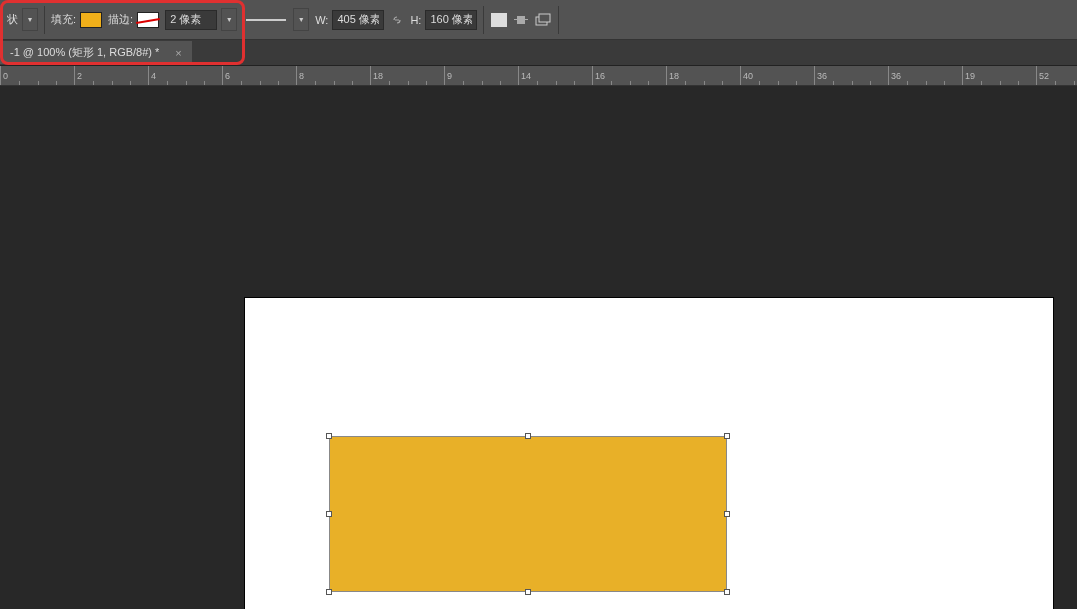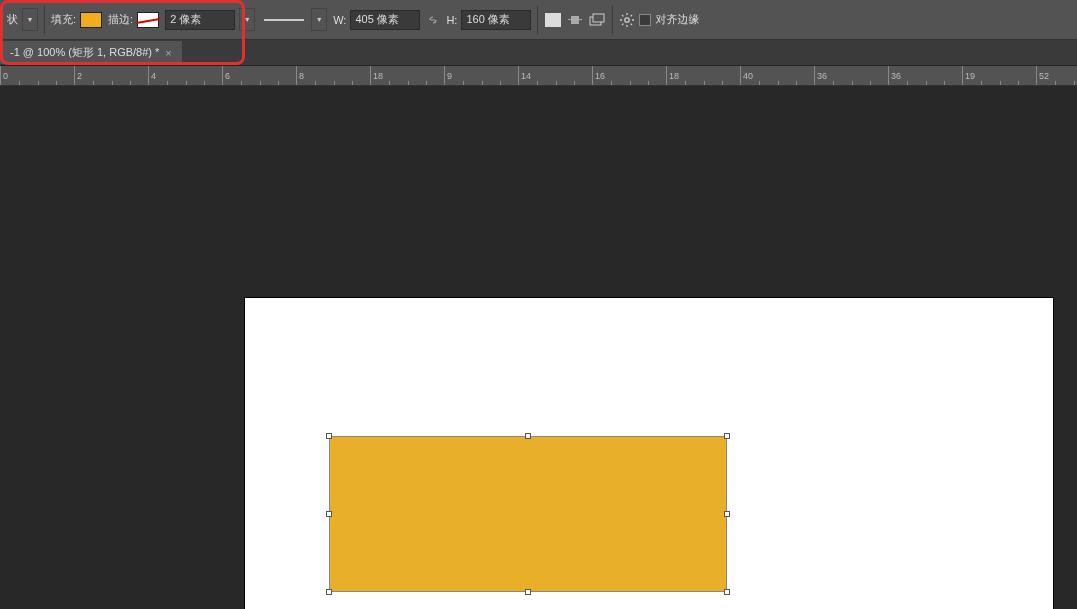--- a/index.html
+++ b/index.html
@@ -66,21 +66,21 @@
       height: 2px;
       background: #d00;
       transform: rotate(-10deg);
     }
     .text-input {
       background: #3a3a3a;
       border: 1px solid #2a2a2a;
       color: #ddd;
       font-size: 11px;
       padding: 2px 4px;
-      width: 70px;
+      width: 52px;
       height: 20px;
     }
     .stroke-style {
       width: 46px;
       height: 18px;
       background: #535353;
       display: flex;
       align-items: center;
       justify-content: center;
     }
@@ -160,21 +160,21 @@
       align-items: center;
       border-bottom: 1px solid #222;
     }
     .tab {
       background: #535353;
       color: #ddd;
       font-size: 11px;
       padding: 4px 10px;
       display: flex;
       align-items: center;
-      gap: 6px;
+      gap: 16px;
     }
     .tab-close {
       color: #aaa;
       font-size: 11px;
       cursor: pointer;
     }
     
     .workspace {
       position: relative;
       background: #282828;
@@ -299,30 +299,20 @@
       </div>
     <div class="align-icon"></div>
     <div class="stack-icon">
       <svg width="16" height="14" viewBox="0 0 16 14">
           <rect x="1" y="4" width="11" height="8" fill="none" stroke="#ccc"></rect>
           <rect x="4" y="1" width="11" height="8" fill="#535353" stroke="#ccc"></rect>
         </svg>
     </div>
   </div>
   <div class="sep"></div>
-  <div class="tool-group">
-    <span class="gear-icon">
-      <svg width="16" height="16" viewBox="0 0 16 16">
-          <circle cx="8" cy="8" r="2.2" fill="none" stroke="#ccc" stroke-width="1.3"></circle>
-          <path d="M8 1v2M8 13v2M1 8h2M13 8h2M3 3l1.4 1.4M11.6 11.6L13 13M3 13l1.4-1.4M11.6 4.4L13 3" stroke="#ccc" stroke-width="1.3"></path>
-        </svg>
-    </span>
-    <div class="checkbox"></div>
-    <span class="label">对齐边缘</span>
-  </div>
 </div>
 
 <div class="tab-bar">
   <div class="tab">
     <span>-1 @ 100% (矩形 1, RGB/8#) *</span>
     <span class="tab-close">×</span>
   </div>
 </div>
 
 <div class="workspace">

